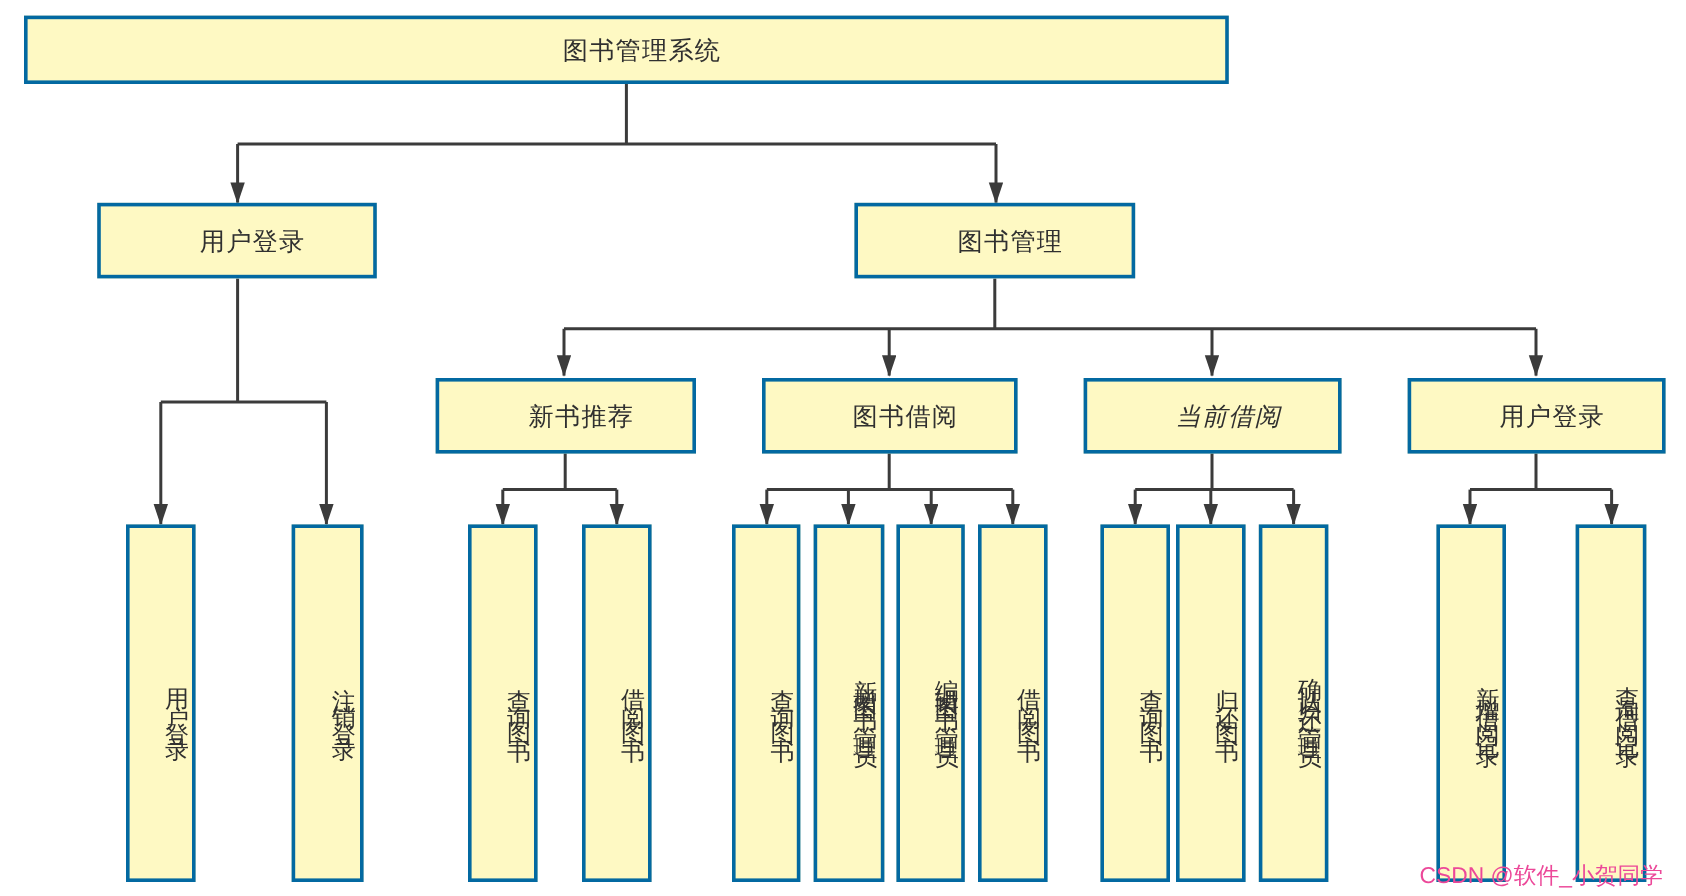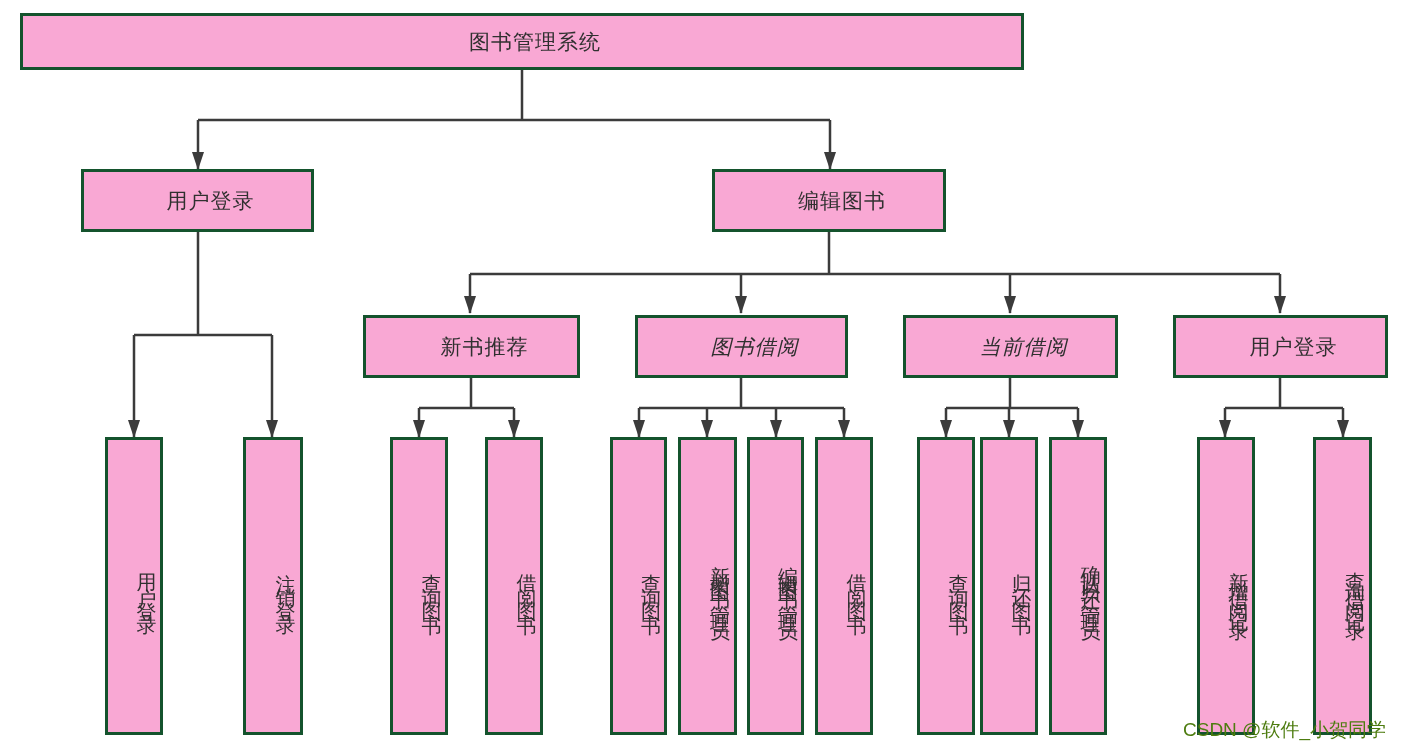--- a/index.html
+++ b/index.html
@@ -17,22 +17,22 @@
   }
   .connectors {
     position: absolute;
     left: 0;
     top: 0;
     width: 1405px;
     height: 747px;
   }
   .node {
     position: absolute;
-    background: #f9a8d4;
-    border: 3px solid #14532d;
+    background: #fef9c3;
+    border: 3px solid #0369a1;
     box-sizing: border-box;
     display: flex;
     align-items: center;
     justify-content: center;
     color: #303030;
     padding-left: 26px;
   }
   .hbox {
     font-size: 21px;
     letter-spacing: 1px;
@@ -52,21 +52,21 @@
     line-height: 1;
   }
   .ls4 { letter-spacing: 14px; }
   .ls6 { letter-spacing: 10px; }
   .ls9 { letter-spacing: 8px; }
   .watermark {
     position: absolute;
     left: 1183px;
     top: 717px;
     font-size: 19px;
-    color: #4d7c0f;
+    color: #ec4899;
     white-space: nowrap;
   }
 </style>
 </head>
 <body>
 
 <div class="canvas">
 
   <svg class="connectors" viewBox="0 0 1405 747" xmlns="http://www.w3.org/2000/svg">
     <defs>
@@ -107,24 +107,24 @@
 
       <path d="M1280,374 V408 M1225,408 H1343"></path>
       <line x1="1225" y1="408" x2="1225" y2="437" marker-end="url(#arrow)"></line>
       <line x1="1343" y1="408" x2="1343" y2="437" marker-end="url(#arrow)"></line>
     </g>
   </svg>
 
   <div class="node hbox root-box">图书管理系统</div>
 
   <div class="node hbox l2-box" style="left:81px; width:233px;">用户登录</div>
-  <div class="node hbox l2-box" style="left:712px; width:234px;">编辑图书</div>
+  <div class="node hbox l2-box" style="left:712px; width:234px;">图书管理</div>
 
   <div class="node hbox l3-box" style="left:363px; width:217px;">新书推荐</div>
-  <div class="node hbox l3-box" style="left:635px; width:213px;font-style:italic;">图书借阅</div>
+  <div class="node hbox l3-box" style="left:635px; width:213px;">图书借阅</div>
   <div class="node hbox l3-box" style="left:903px; width:215px;font-style:italic;">当前借阅</div>
   <div class="node hbox l3-box" style="left:1173px; width:215px;">用户登录</div>
 
   <div class="node vbox" style="left:105px; width:58px;">
     <span class="vtext ls4">用户登录</span>
   </div>
   <div class="node vbox" style="left:243px; width:60px;">
     <span class="vtext ls4">注销登录</span>
   </div>
   <div class="node vbox" style="left:390px; width:58px;">

